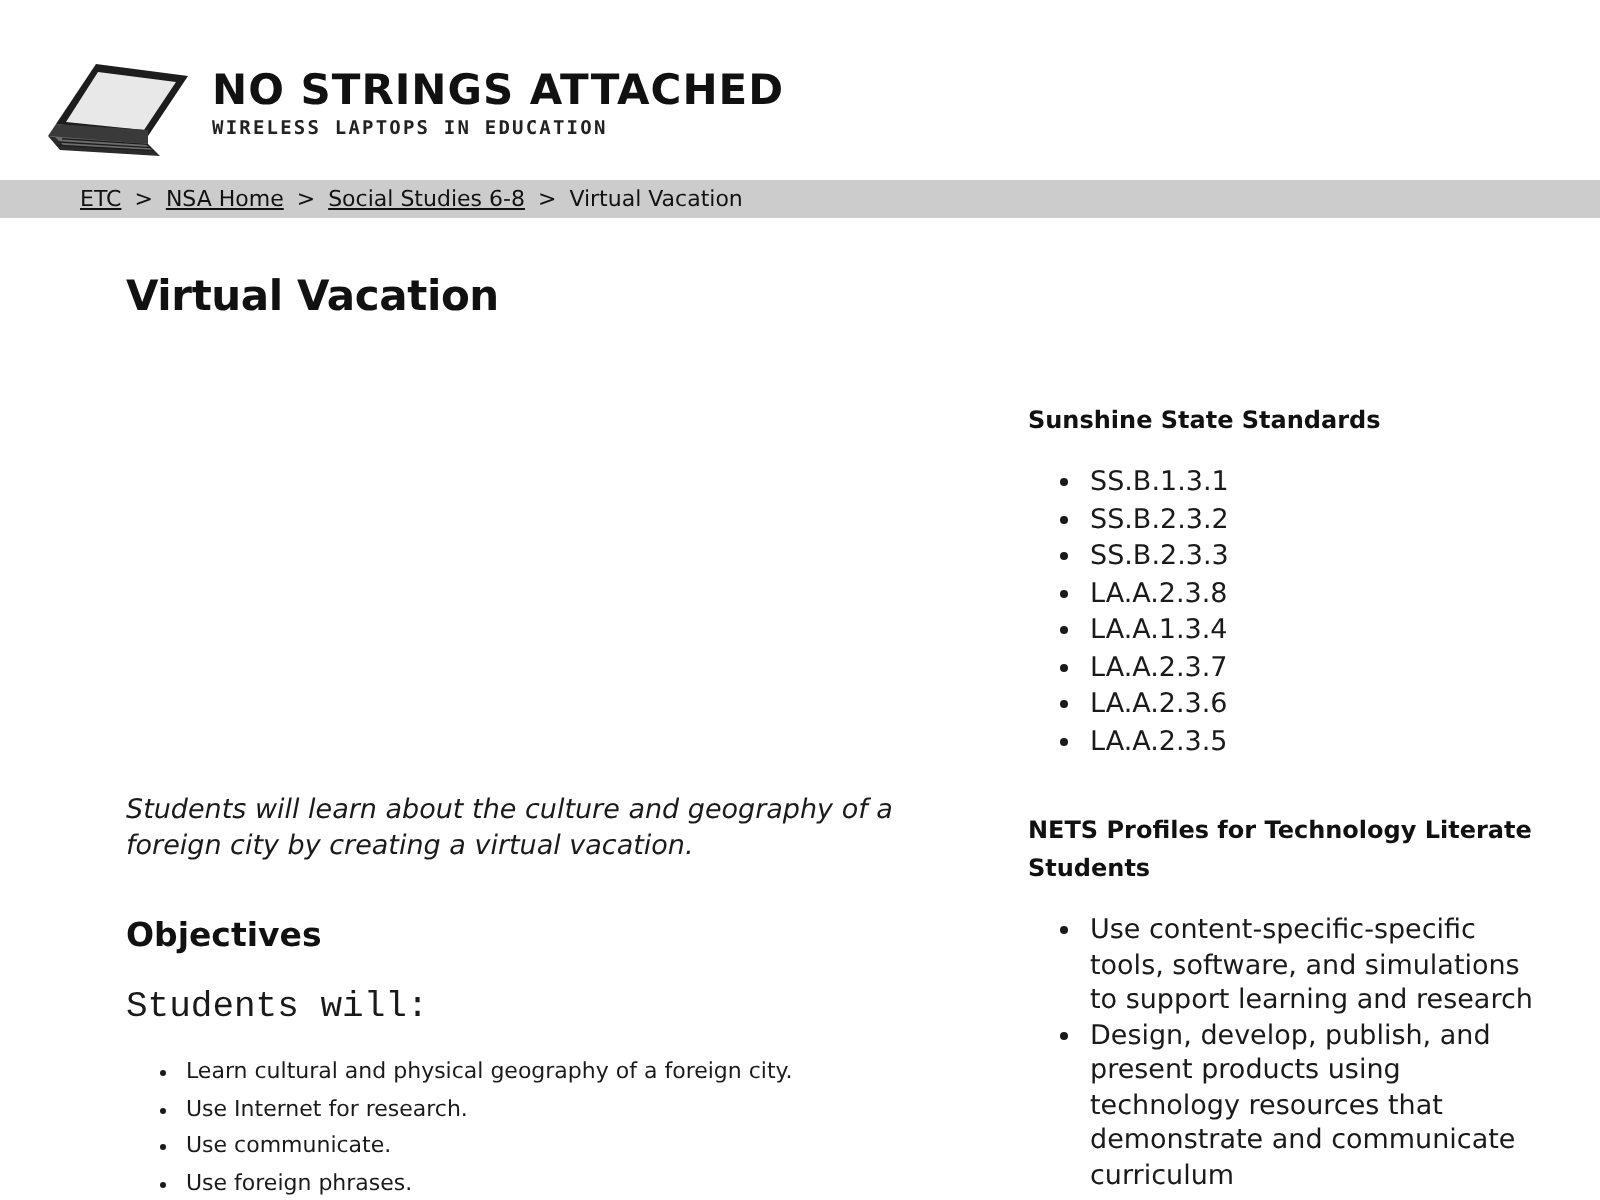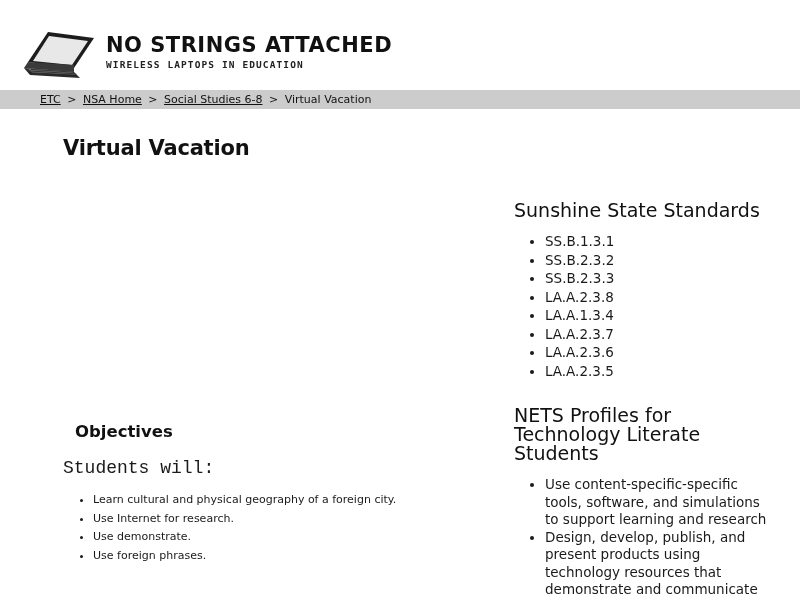--- a/index.html
+++ b/index.html
@@ -124,21 +124,21 @@
     font-size: 13.5px;
     line-height: 18px;
     color: #1a1a1a;
     margin: 0;
     width: 408px;
   }
   .section-head {
     font-size: 16.5px;
     font-weight: bold;
     color: #111111;
-    margin: 26px 0 0 12px;
+    margin: 26px 0 0 0;
   }
   .intro-line {
     font-size: 18px;
     line-height: 18px;
     color: #1a1a1a;
     margin: 18px 0 0 0;
     font-family: Liberation Mono, monospace;
   }
   ul.bullets {
     margin: 14px 0 0 0;
@@ -153,22 +153,22 @@
   }
 
   
   .col-right {
     position: absolute;
     left: 514px;
     top: 0;
     width: 266px;
   }
   .side-head {
-    font-size: 19px;
-    font-weight: normal;
+    font-size: 12px;
+    font-weight: bold;
     color: #111111;
     margin: 0;
     line-height: 19px;
   }
   .side-head.first { margin-top: 92px; }
   .side-head.second { margin-top: 26px; }
   ul.side-bullets {
     margin: 13px 12px 0 0;
     padding-left: 31px;
     list-style: disc;
@@ -221,29 +221,30 @@
   </div>
 </div>
 
 <div class="page">
 
   <div class="col-left">
     <h1 class="page-title">Virtual Vacation</h1>
 
     <div class="blank-region"></div>
 
+    <p class="lead-para">Students will learn about the culture and geography of a foreign city by creating a virtual vacation.</p>
 
     <h2 class="section-head">Objectives</h2>
 
     <p class="intro-line">Students will:</p>
 
     <ul class="bullets">
       <li>Learn cultural and physical geography of a foreign city.</li>
       <li>Use Internet for research.</li>
-      <li>Use demonstrate.</li>
+      <li>Use communicate.</li>
       <li>Use foreign phrases.</li>
 
     </ul>
   </div>
 
   <div class="col-right">
     <h2 class="side-head first">Sunshine State Standards</h2>
     <ul class="side-bullets">
       <li>SS.B.1.3.1</li>
       <li>SS.B.2.3.2</li>

